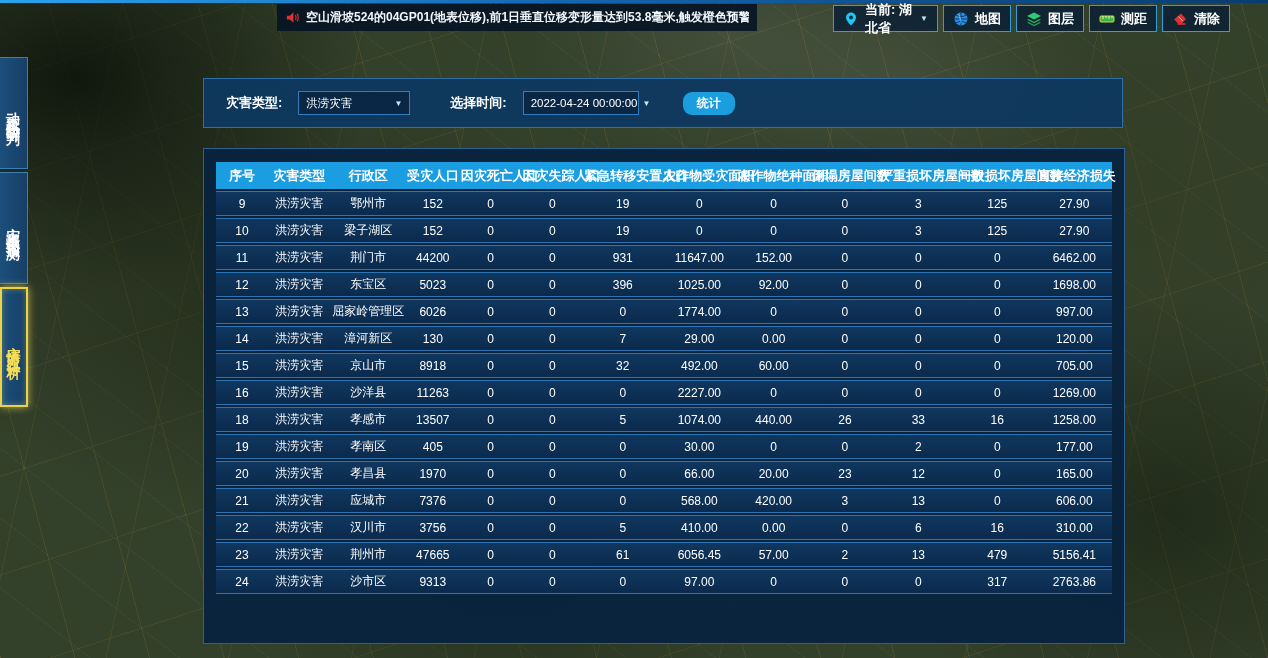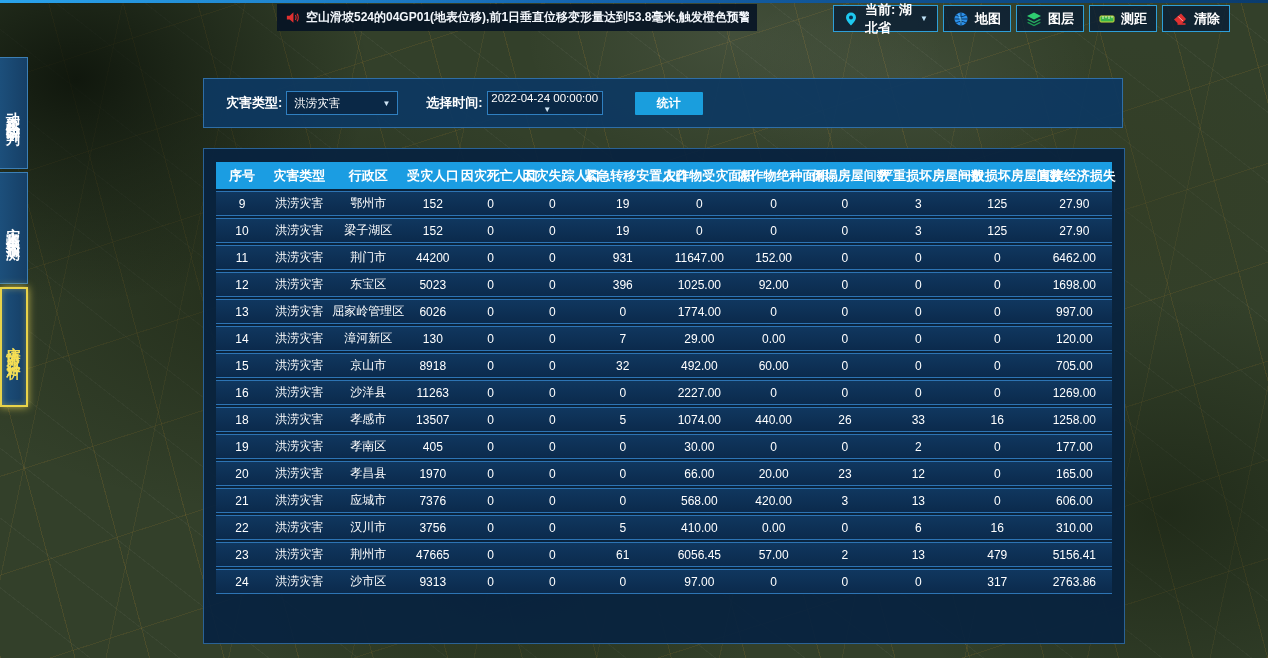--- a/index.html
+++ b/index.html
@@ -63,33 +63,33 @@
     box-shadow:0 0 8px rgba(240,220,90,0.75), inset 0 0 6px rgba(240,220,90,0.35);
   }
   #tab1 { top:57px;  height:112px; }
   #tab2 { top:172px; height:112px; }
   #tab3 { top:287px; height:120px; }
 
   
   .filter-panel {
     position:absolute; left:203px; top:78px; width:920px; height:50px;
     background:rgba(13,56,97,0.93); border:1px solid #2f6ea6;
-    display:flex; align-items:center; padding:0 22px; gap:4px;
+    display:flex; align-items:center; padding:0 22px; gap:16px;
   }
   .f-label { color:#ffffff; font-size:13px; font-weight:bold; white-space:nowrap; }
   .f-select {
     height:24px; background:#0a2846; border:1px solid #2f7fc0; color:#ffffff;
     font-size:11.5px; display:flex; align-items:center; justify-content:space-between;
     padding:0 7px; cursor:pointer; white-space:nowrap;
   }
   .sel-type { width:112px; margin-right:24px; }
-  .sel-time { width:116px; margin-right:28px;flex-direction:column; }
+  .sel-time { width:116px; margin-right:28px; }
   .f-caret { font-size:8px; color:#cfe4f5; margin-left:5px; }
   .stat-btn {
-    width:68px; height:23px; background:#1a9edd; border:none; border-radius:1px;
+    width:52px; height:23px; background:#1a9edd; border:none; border-radius:9px;
     color:#ffffff; font-size:12px; font-weight:bold; cursor:pointer;
   }
 
   
   .table-panel {
     position:absolute; left:203px; top:148px; width:922px; height:496px;
     background:rgba(8,34,63,0.93); border:1px solid #2a6296; padding:11px 12px;
   }
   table { width:100%; border-collapse:separate; border-spacing:0 2px; table-layout:fixed; }
   thead th {

